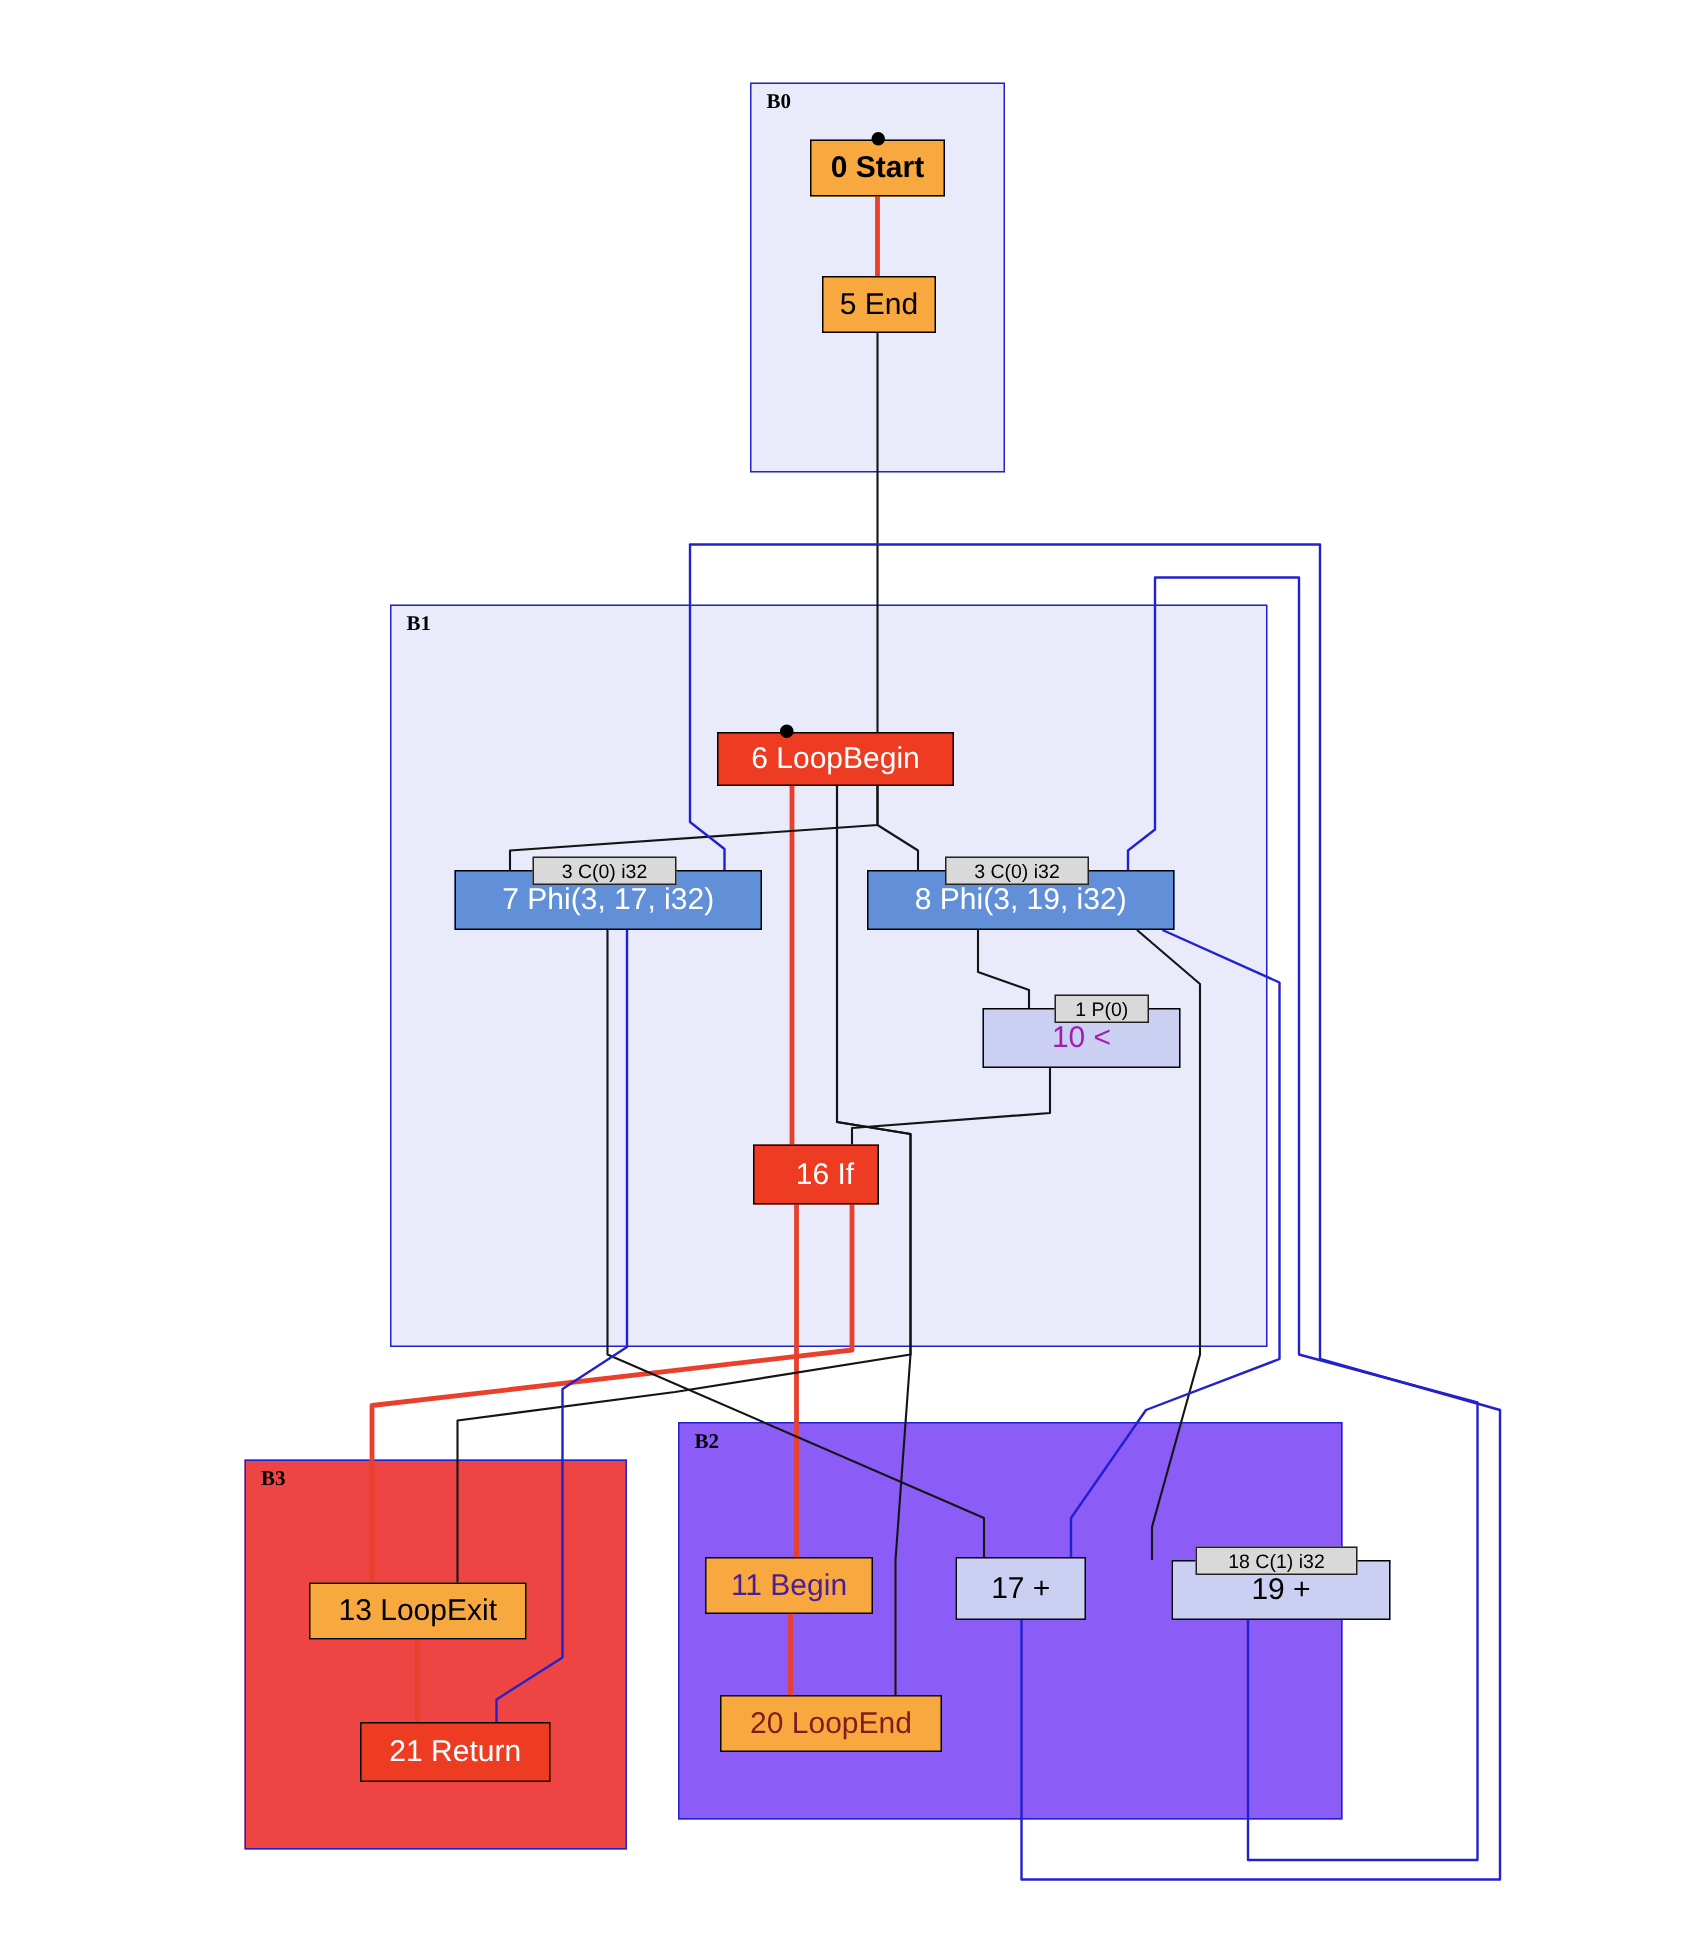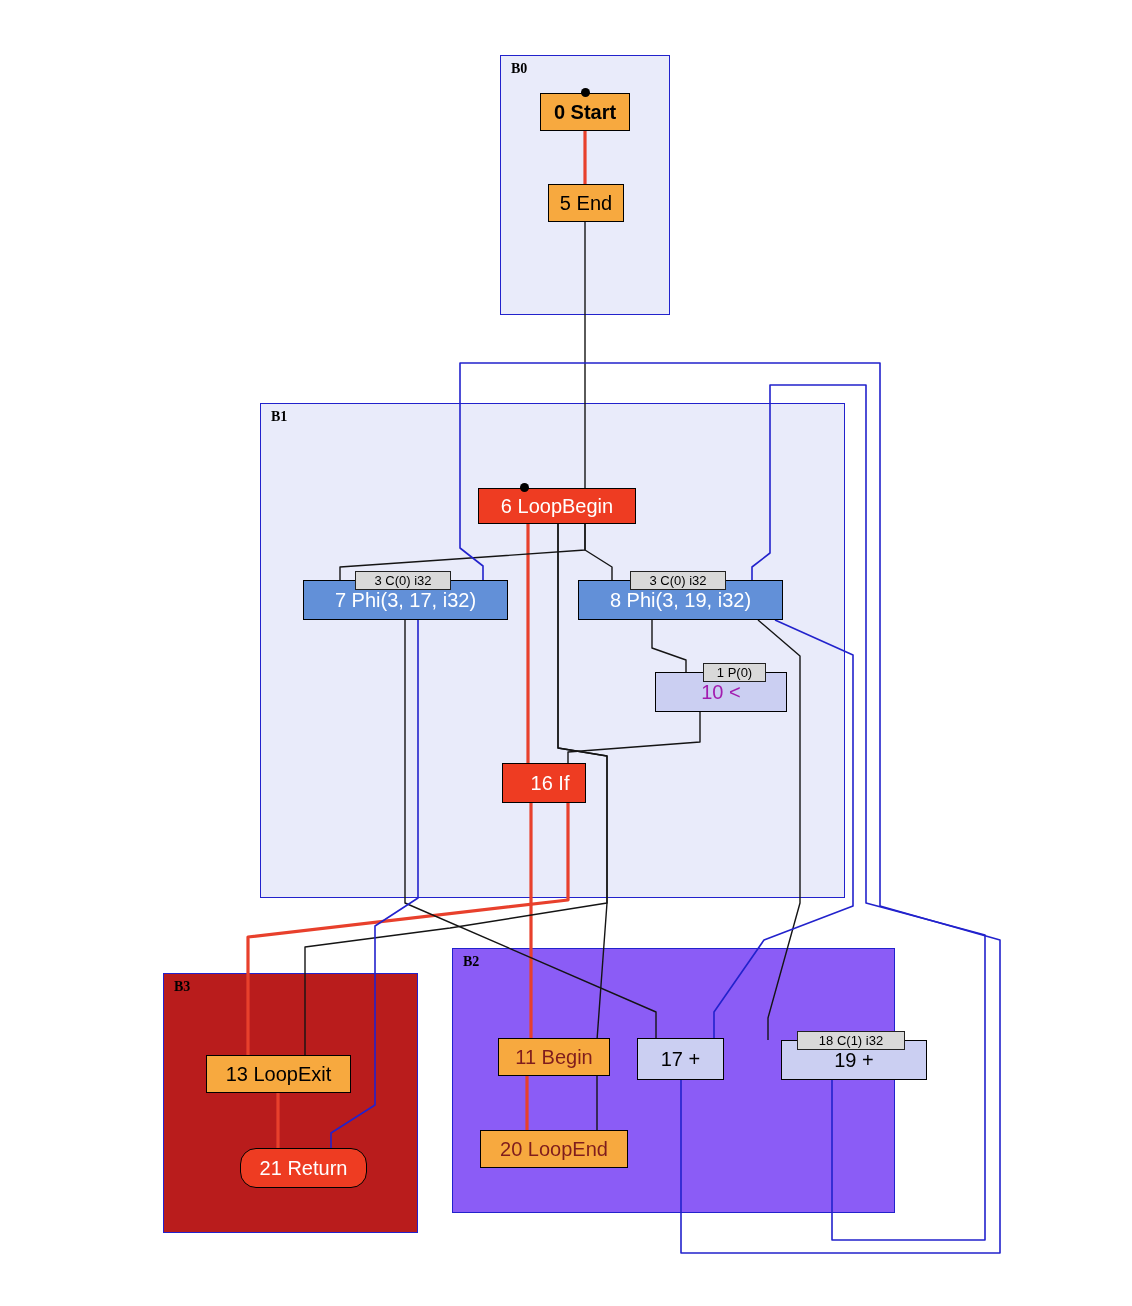--- a/index.html
+++ b/index.html
@@ -27,21 +27,21 @@
 <div id="canvas" style="width: 1132px; height: 1306px;">
     <div class="block" style="left: 500px; top: 55px; width: 170px; height: 260px; background: rgb(233, 235, 250); border: 1.6px solid rgb(34, 34, 204);">
       <div class="block-label">B0</div>
     </div>
     <div class="block" style="left: 260px; top: 403px; width: 585px; height: 495px; background: rgb(233, 235, 250); border: 1.6px solid rgb(34, 34, 204);">
       <div class="block-label">B1</div>
     </div>
     <div class="block" style="left: 452px; top: 948px; width: 443px; height: 265px; background: #8b5cf6; border: 1.6px solid rgb(34, 34, 204);">
       <div class="block-label">B2</div>
     </div>
-    <div class="block" style="left: 163px; top: 973px; width: 255px; height: 260px; background: #b91c1c; border: 1.6px solid rgb(34, 34, 204);">
+    <div class="block" style="left: 163px; top: 973px; width: 255px; height: 260px; background: #ef4444; border: 1.6px solid rgb(34, 34, 204);">
       <div class="block-label">B3</div>
     </div>
     <svg width="1132" height="1306" class="edges">
       <polyline points="585,131 585,184" stroke="#E8402C" stroke-width="3.2" stroke-linejoin="round"></polyline>
       <polyline points="528,524 528,763" stroke="#E8402C" stroke-width="3.2" stroke-linejoin="round"></polyline>
       <polyline points="531,803 531,1038" stroke="#E8402C" stroke-width="3.2" stroke-linejoin="round"></polyline>
       <polyline points="568,803 568,900 248,937 248,1055" stroke="#E8402C" stroke-width="3.2" stroke-linejoin="round"></polyline>
       <polyline points="527,1076 527,1130" stroke="#E8402C" stroke-width="3.2" stroke-linejoin="round"></polyline>
       <polyline points="278,1093 278,1148" stroke="#E8402C" stroke-width="3.2" stroke-linejoin="round"></polyline>
       <polyline points="585,222 585,488" stroke="#141414" stroke-width="1.4" stroke-linejoin="round"></polyline>
@@ -58,25 +58,25 @@
       <polyline points="775,620 853,655 853,906 764,940 714,1012 714,1038" stroke="#2222CC" stroke-width="1.6" stroke-linejoin="round"></polyline>
       <polyline points="418,620 418,898 375,926 375,1105 331,1133 331,1148" stroke="#2222CC" stroke-width="1.6" stroke-linejoin="round"></polyline>
     </svg>
     <div class="node bold" style="left: 540px; top: 93px; width: 90px; height: 38px; background: rgb(247, 169, 63); color: rgb(0, 0, 0);">0 Start</div>
     <div class="node" style="left: 548px; top: 184px; width: 76px; height: 38px; background: rgb(247, 169, 63); color: rgb(0, 0, 0);">5 End</div>
     <div class="node" style="left: 478px; top: 488px; width: 158px; height: 36px; background: rgb(238, 60, 34); color: rgb(255, 255, 255);">6 LoopBegin</div>
     <div class="node" style="left: 303px; top: 580px; width: 205px; height: 40px; background: rgb(98, 144, 216); color: rgb(255, 255, 255);">7 Phi(3, 17, i32)</div>
     <div class="node" style="left: 578px; top: 580px; width: 205px; height: 40px; background: rgb(98, 144, 216); color: rgb(255, 255, 255);">8 Phi(3, 19, i32)</div>
     <div class="node" style="left: 655px; top: 672px; width: 132px; height: 40px; background: rgb(203, 207, 242); color: #a21caf;">10 &lt;</div>
     <div class="node" style="left: 502px; top: 763px; width: 84px; height: 40px; background: rgb(238, 60, 34); color: rgb(255, 255, 255); padding-left: 12px;">16 If</div>
-    <div class="node" style="left: 470px; top: 1038px; width: 112px; height: 38px; background: rgb(247, 169, 63); color: #7f1d1d; margin-left: 28px;">11 Begin</div>
+    <div class="node" style="left: 470px; top: 1038px; width: 112px; height: 38px; background: rgb(247, 169, 63); color: #4c1d95;">11 Begin</div>
     <div class="node" style="left: 480px; top: 1130px; width: 148px; height: 38px; background: rgb(247, 169, 63); color: #7f1d1d;">20 LoopEnd</div>
     <div class="node" style="left: 637px; top: 1038px; width: 87px; height: 42px; background: rgb(203, 207, 242); color: rgb(0, 0, 0);">17 +</div>
     <div class="node" style="left: 742px; top: 1040px; width: 146px; height: 40px; background: rgb(203, 207, 242); color: rgb(0, 0, 0); margin-left: 39px;">19 +</div>
     <div class="node" style="left: 206px; top: 1055px; width: 145px; height: 38px; background: rgb(247, 169, 63); color: rgb(0, 0, 0);">13 LoopExit</div>
-    <div class="node" style="left: 240px; top: 1148px; width: 127px; height: 40px; background: rgb(238, 60, 34); color: rgb(255, 255, 255); border-radius: 16px;">21 Return</div>
+    <div class="node" style="left: 240px; top: 1148px; width: 127px; height: 40px; background: rgb(238, 60, 34); color: rgb(255, 255, 255);">21 Return</div>
     <div class="tag" style="left: 355px; top: 571px; width: 96px; height: 19px; background: rgb(217, 217, 217); color: rgb(0, 0, 0);">3 C(0) i32</div>
     <div class="tag" style="left: 630px; top: 571px; width: 96px; height: 19px; background: rgb(217, 217, 217); color: rgb(0, 0, 0);">3 C(0) i32</div>
     <div class="tag" style="left: 703px; top: 663px; width: 63px; height: 19px; background: rgb(217, 217, 217); color: rgb(0, 0, 0);">1 P(0)</div>
     <div class="tag" style="left: 797px; top: 1031px; width: 108px; height: 19px; background: rgb(217, 217, 217); color: rgb(0, 0, 0);">18 C(1) i32</div>
     <div class="port-dot" style="left: 580.5px; top: 87.5px;"></div>
     <div class="port-dot" style="left: 519.5px; top: 482.5px;"></div>
   </div>
 
 </body></html>

